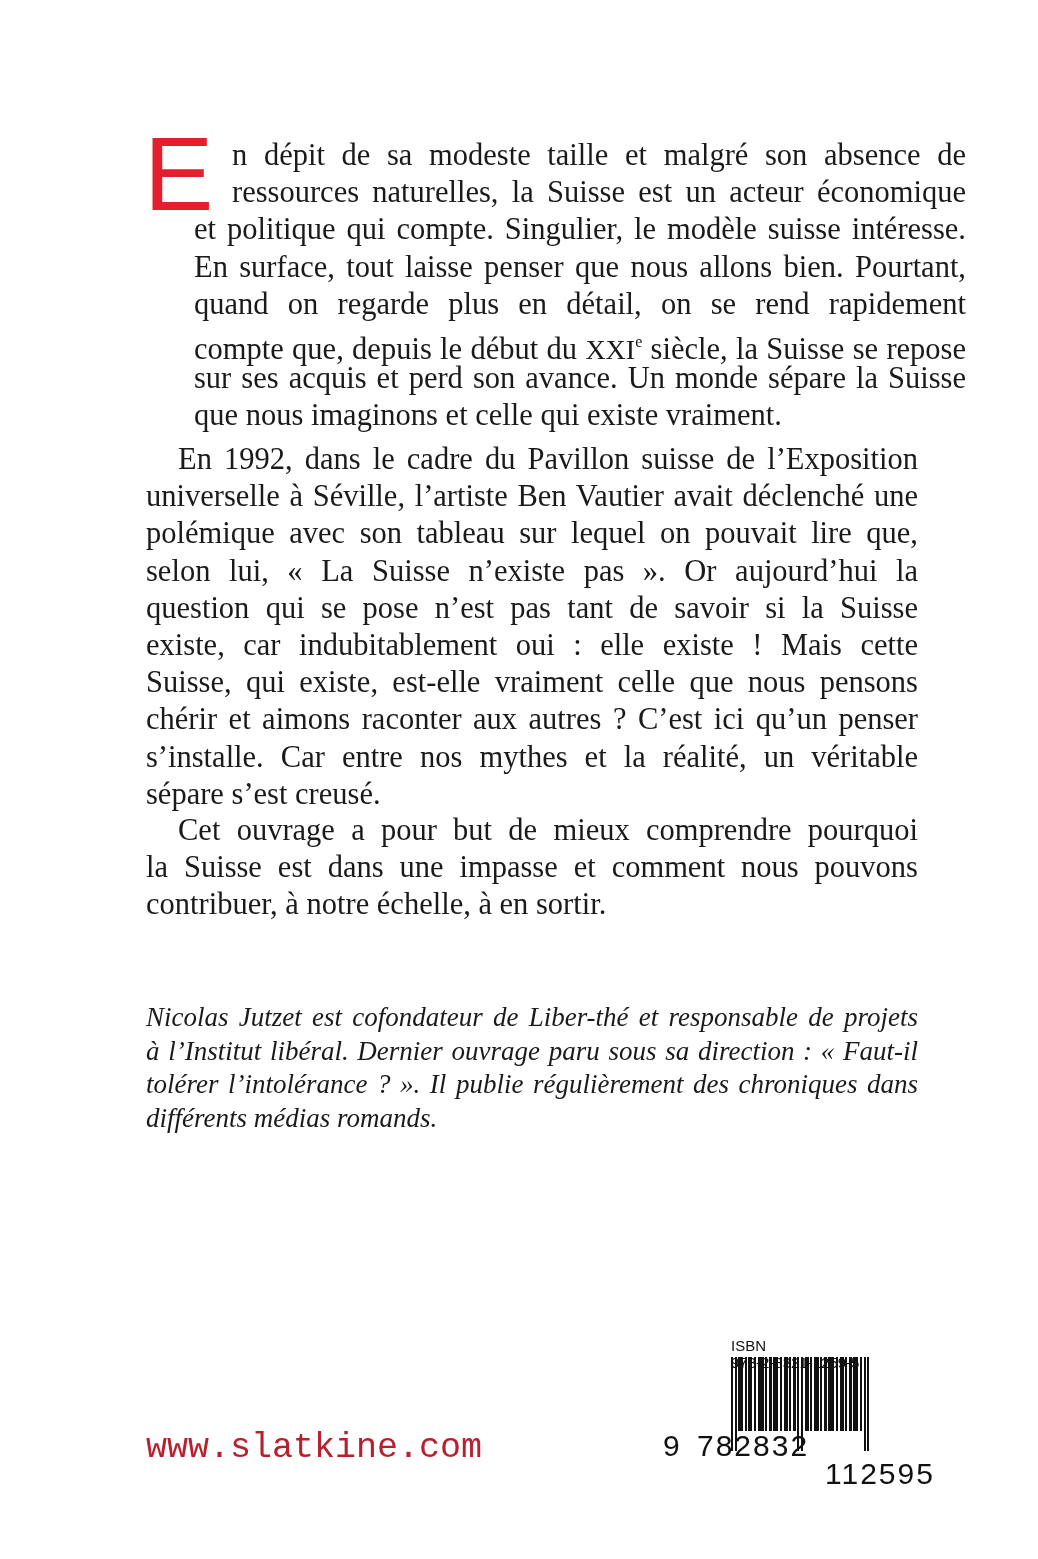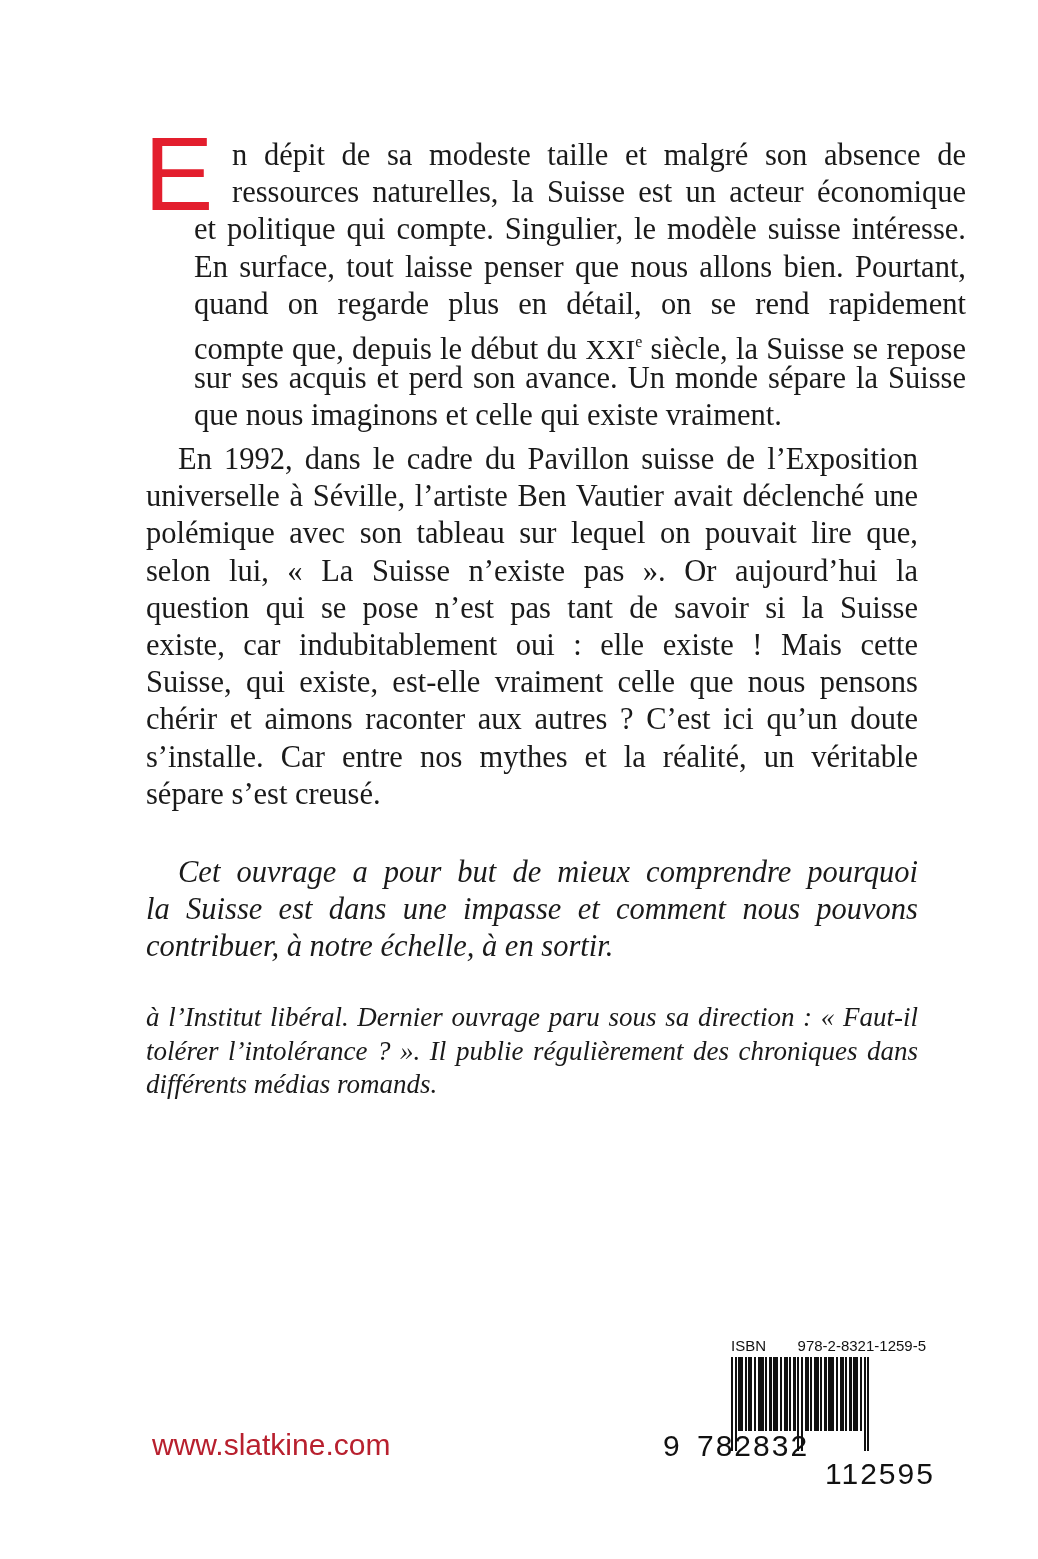--- a/index.html
+++ b/index.html
@@ -22,28 +22,28 @@
   .sup { font-size: 16px; vertical-align: 12px; }
   .smallcaps { font-size: 28px; }
   .bio {
     position: absolute; left: 146px; top: 1001px; width: 772px;
     font-family: "Liberation Serif", "DejaVu Serif", serif; font-style: italic;
     font-size: 27px; line-height: 33.5px; color: #1a1a1a;
   }
   .bio .line { height: 33.5px; }
   .url {
     position: absolute; left: 146px; top: 1428px;
-    font-family: Liberation Sans, sans-serif;
-    font-size: 30px; color: #b8202e; margin-left: 6px;
+    font-family: Liberation Mono, monospace;
+    font-size: 35px; color: #b8202e;
   }
   .isbn-block { position: absolute; left: 731px; top: 1337px; width: 200px; height: 120px; }
   .isbn-label {
     position: absolute; left: 0; top: 0; width: 195px;
     font-family: "Liberation Sans", "DejaVu Sans", sans-serif; font-size: 15px; color: #111;
-    display: flex; justify-content: space-between;
+    display: flex; justify-content: space-between; flex-direction: column;
   }
   .barcode { position: absolute; left: 0; top: 20px; width: 190px; height: 94px; display: flex; align-items: flex-start; }
   .barcode span { display: block; background: #111; height: 74px; margin-right: 1.6px; }
   .barcode span.long { height: 94px; }
   .digits {
     position: absolute; left: -68px; top: 94px; width: 270px;
     font-family: "Liberation Sans", "DejaVu Sans", sans-serif; font-size: 30px; color: #111; line-height: 30px;
   }
   .digits .first { position: absolute; left: 0; }
   .digits .g1 { position: absolute; left: 34px; letter-spacing: 2px; }
@@ -68,32 +68,33 @@
   </div>
 
   <div class="body-text" style="top:441px;">
     <span class="line indent">En 1992, dans le cadre du Pavillon suisse de l’Exposition</span>
     <span class="line">universelle à Séville, l’artiste Ben Vautier avait déclenché une</span>
     <span class="line">polémique avec son tableau sur lequel on pouvait lire que,</span>
     <span class="line">selon lui, « La Suisse n’existe pas ». Or aujourd’hui la</span>
     <span class="line">question qui se pose n’est pas tant de savoir si la Suisse</span>
     <span class="line">existe, car indubitablement oui : elle existe ! Mais cette</span>
     <span class="line">Suisse, qui existe, est-elle vraiment celle que nous pensons</span>
-    <span class="line">chérir et aimons raconter aux autres ? C’est ici qu’un doute</span>
+    <span class="line">chérir et aimons raconter aux autres ? C’est ici qu’un penser</span>
     <span class="line">s’installe. Car entre nos mythes et la réalité, un véritable</span>
     <span class="line last">sépare s’est creusé.</span>
   </div>
 
-  <div class="body-text" style="top:854px;font-style:italic;">
+  <div class="body-text" style="top:812px;">
     <span class="line indent">Cet ouvrage a pour but de mieux comprendre pourquoi</span>
     <span class="line">la Suisse est dans une impasse et comment nous pouvons</span>
     <span class="line last">contribuer, à notre échelle, à en sortir.</span>
   </div>
 
   <div class="bio">
+    <span class="line">Nicolas Jutzet est cofondateur de Liber-thé et responsable de projets</span>
     <span class="line">à l’Institut libéral. Dernier ouvrage paru sous sa direction : « Faut-il</span>
     <span class="line">tolérer l’intolérance ? ». Il publie régulièrement des chroniques dans</span>
     <span class="line last">différents médias romands.</span>
   </div>
 
   <div class="url">www.slatkine.com</div>
 
   <div class="isbn-block">
     <div class="isbn-label">
       <span>ISBN</span>

